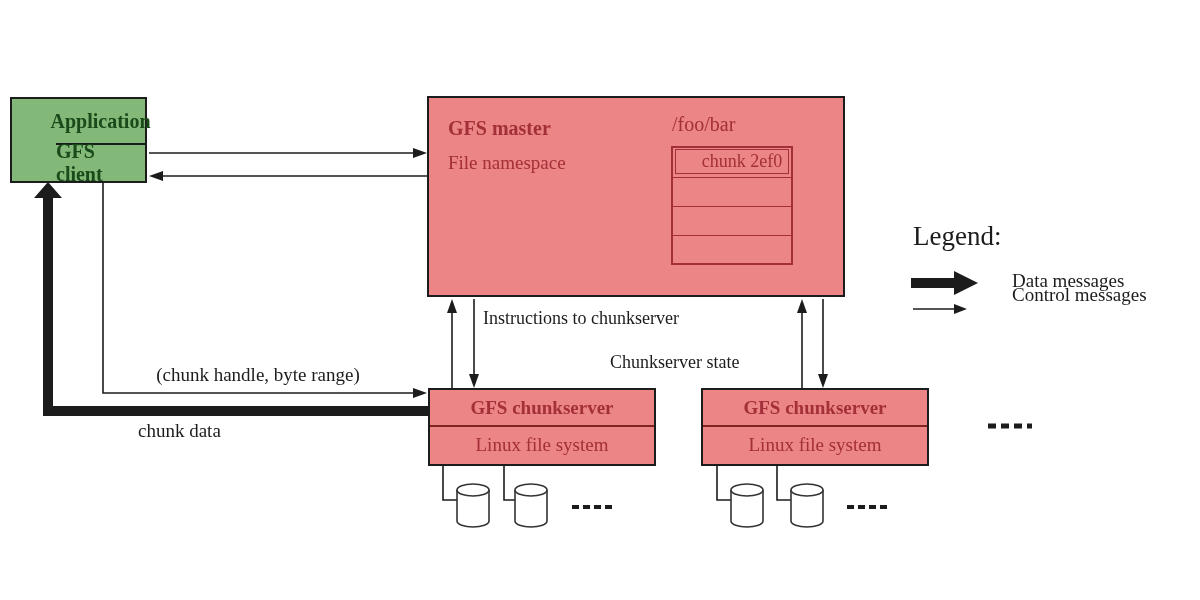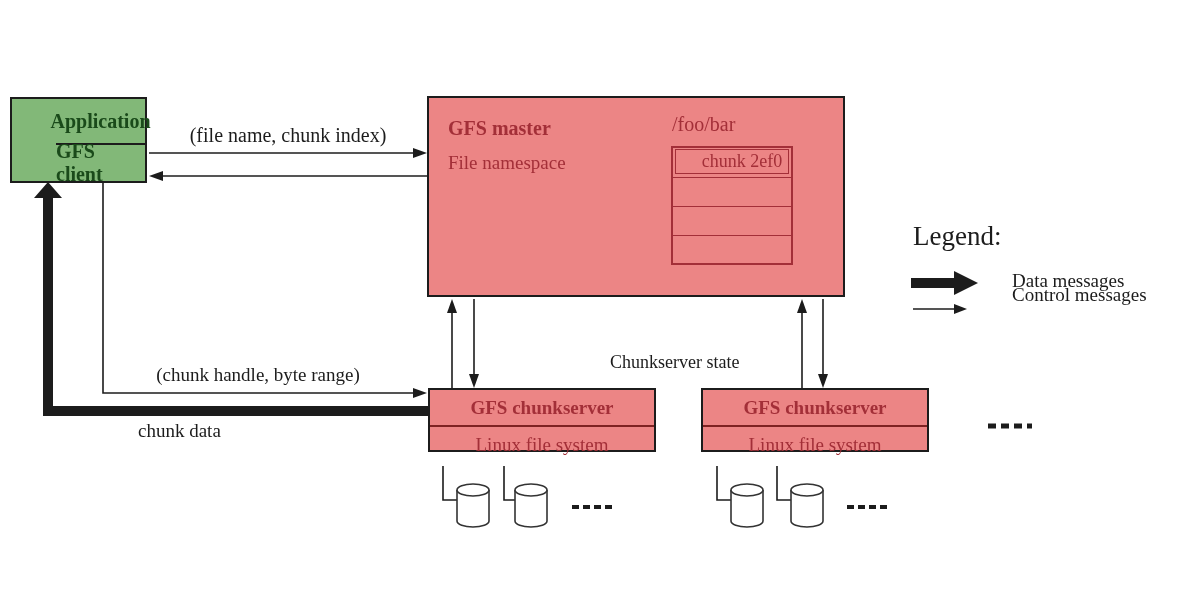--- a/index.html
+++ b/index.html
@@ -53,21 +53,21 @@
   .chunk-row { height: 29px; border-bottom: 1.5px solid #a32f38; }
   .chunk-row:last-child { border-bottom: none; }
   .chunk-cell {
     margin: 1px 2px; height: 25px;
     border: 1.5px solid #a32f38;
     display: flex; align-items: center; justify-content: center;
     font-size: 18px; color: #a32f38; padding-left: 20px;
   }
   
   .cs-box {
-    top: 388px; width: 228px; height: 64px;
+    top: 388px; width: 228px; height: 78px;
     background: #ec8585;
     border: 2px solid #1c1c1c;
   }
   .cs-left  { left: 428px; }
   .cs-right { left: 701px; }
   .cs-row1 {
     height: 37px; border-bottom: 2px solid #7e2222;
     display: flex; align-items: center; justify-content: center;
     font-weight: bold; font-size: 19px; color: #a32f38;
   }
@@ -208,21 +208,21 @@
 
   <div class="abs cs-box cs-left">
     <div class="cs-row1">GFS chunkserver</div>
     <div class="cs-row2">Linux file system</div>
   </div>
   <div class="abs cs-box cs-right">
     <div class="cs-row1">GFS chunkserver</div>
     <div class="cs-row2">Linux file system</div>
   </div>
 
-  <div class="abs lbl lbl-request">(file name, chunk index)</div>
+  <div class="abs lbl lbl-instructions">Instructions to chunkserver</div>
   <div class="abs lbl lbl-state">Chunkserver state</div>
   <div class="abs lbl lbl-read-request">(chunk handle, byte range)</div>
   <div class="abs lbl lbl-chunk-data">chunk data</div>
 
   <div class="abs lbl legend-title">Legend:</div>
   <div class="abs lbl legend-data">Data messages</div>
   <div class="abs lbl legend-control">Control messages</div>
 
 </div>
 

